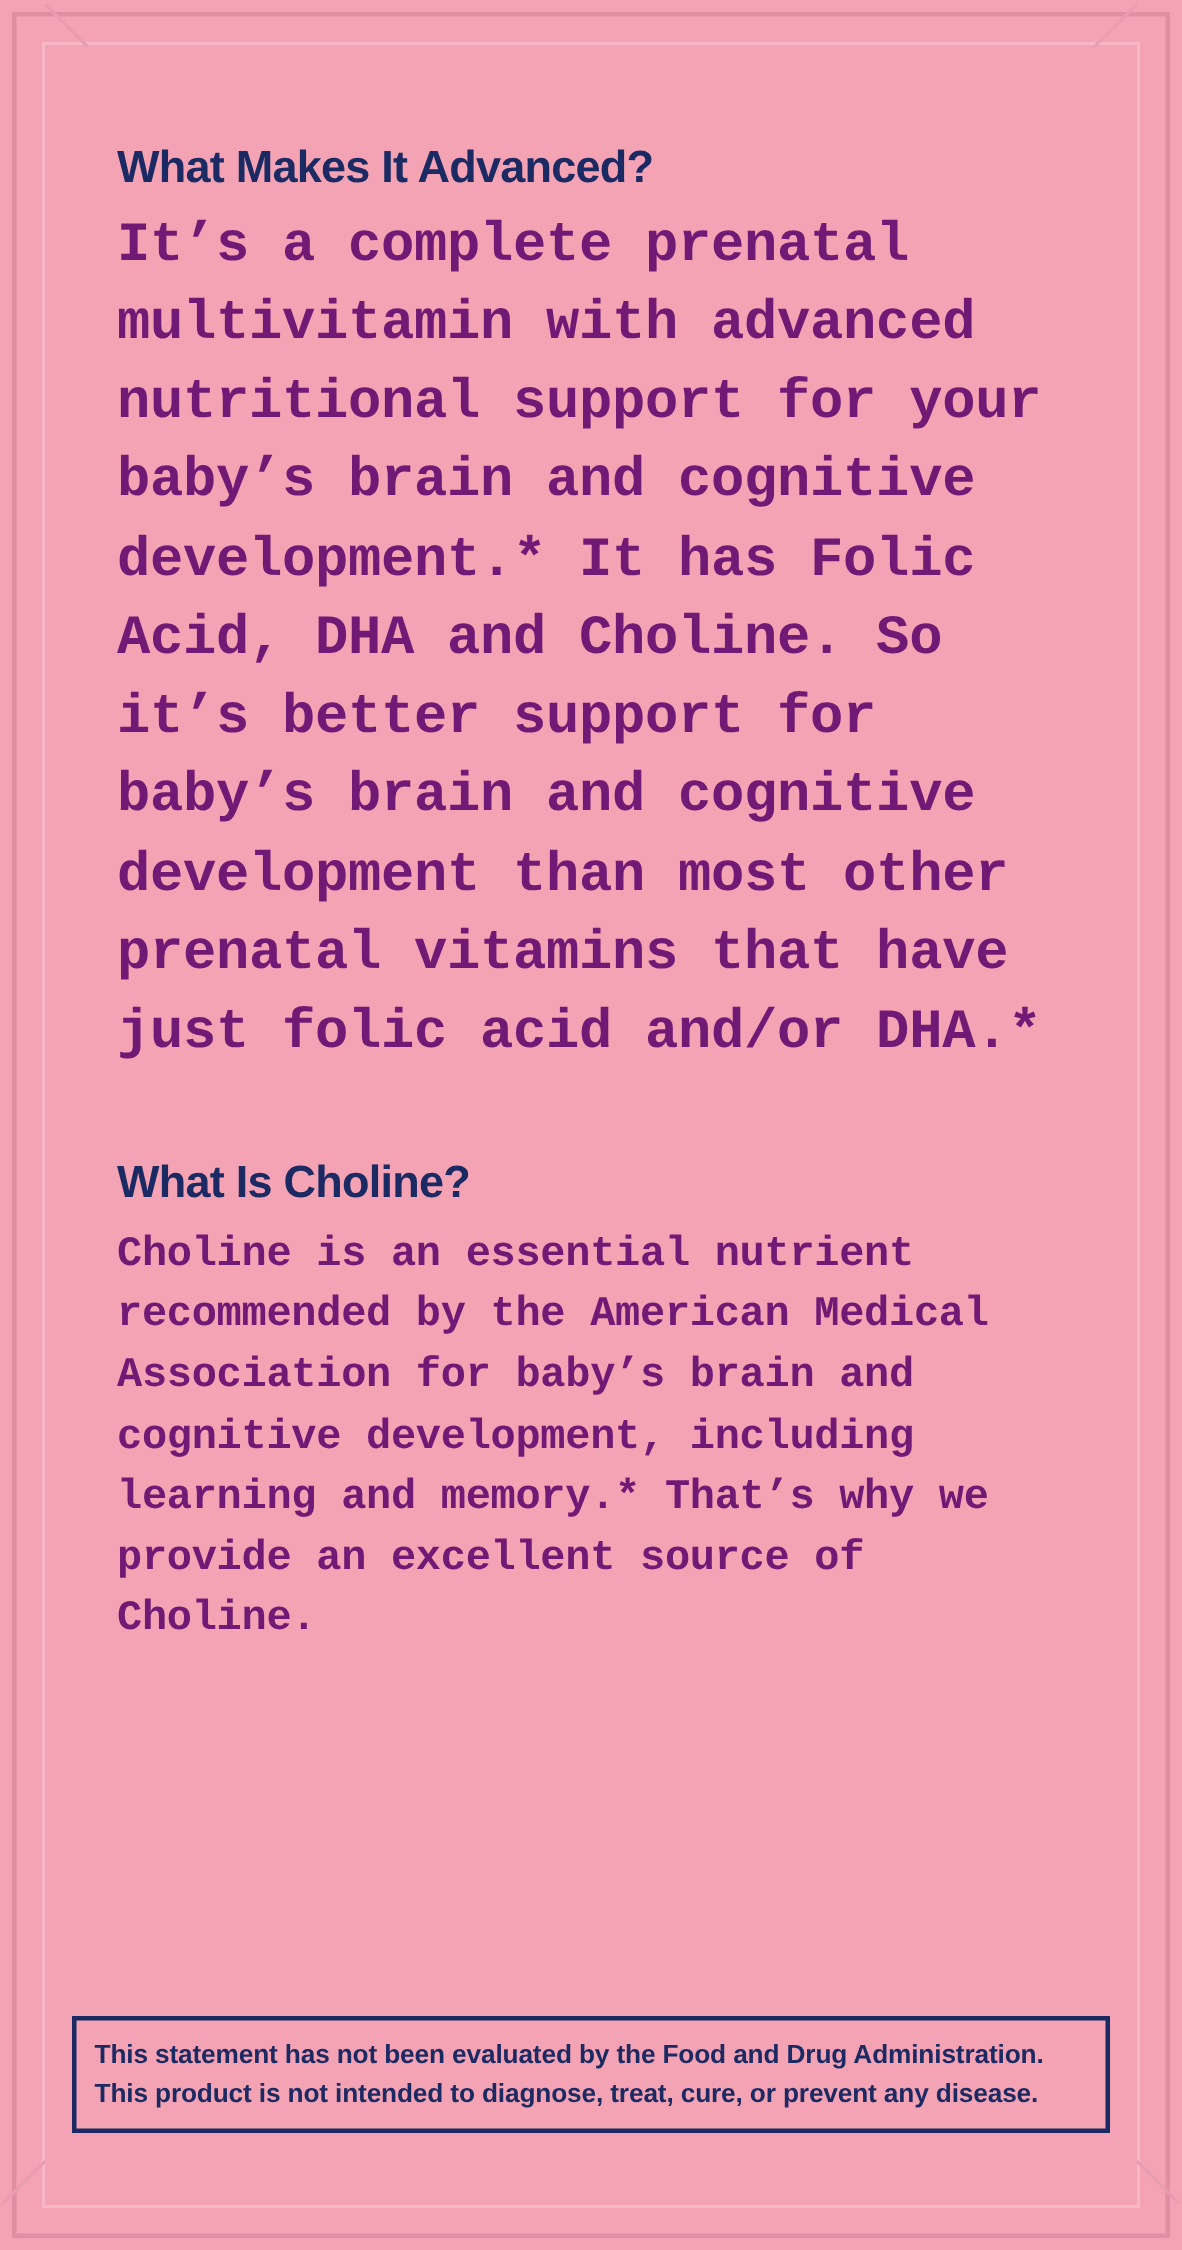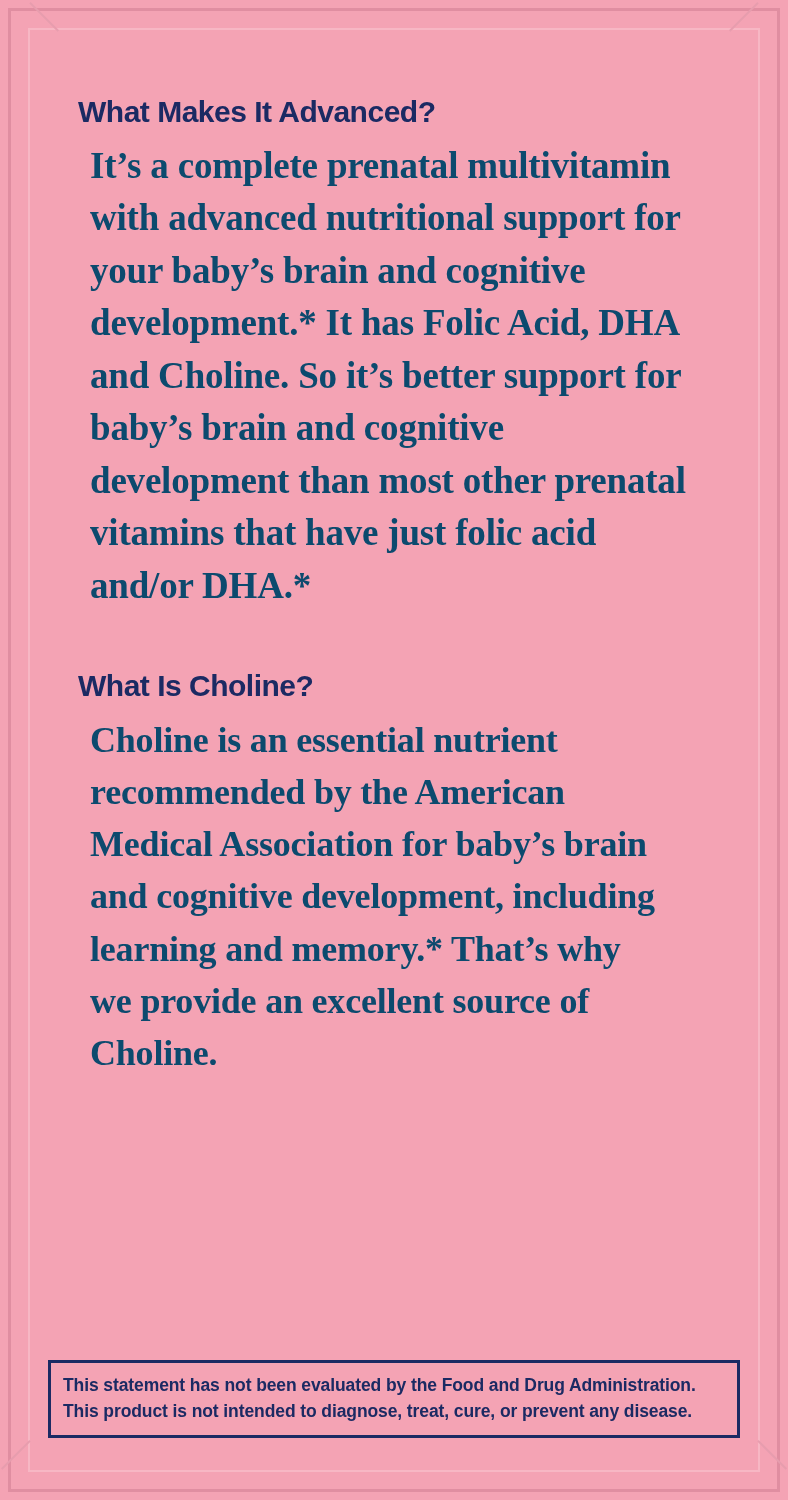--- a/index.html
+++ b/index.html
@@ -64,39 +64,39 @@
     margin: 0 0 10px 0;
     color: #1b2a63;
     font-family: "Liberation Sans", sans-serif;
     font-weight: bold;
     font-size: 30px;
     line-height: 1.05;
     letter-spacing: -0.5px;
   }
 
   p.body-text {
-    margin: 12px;
-    color: #0c4a6e;
-    font-family: Liberation Serif, serif;
+    margin: 0;
+    color: #701a75;
+    font-family: Liberation Mono, monospace;
     font-weight: bold;
     font-size: 37px;
     line-height: 1.42;
     letter-spacing: -0.2px;
   }
 
   .block-advanced { width: 632px; }
   .block-choline  { width: 600px; margin-top: 58px; }
   .block-choline h2.section-heading { font-size: 30px; margin-bottom: 12px; }
-  .block-choline p.body-text { font-size: 36px; line-height: 1.45; }
+  .block-choline p.body-text { font-size: 28px; line-height: 1.45; }
 
   .disclaimer-box {
     position: absolute;
     left: 48px;
     right: 48px;
-    bottom: 62px;
+    bottom: 78px;
     border: 3px solid #1b2a63;
     box-sizing: border-box;
     padding: 9px 12px 11px 12px;
   }
   .disclaimer-line {
     margin: 0;
     color: #1b2a63;
     font-family: "Liberation Sans", sans-serif;
     font-weight: bold;
     font-size: 17.5px;

